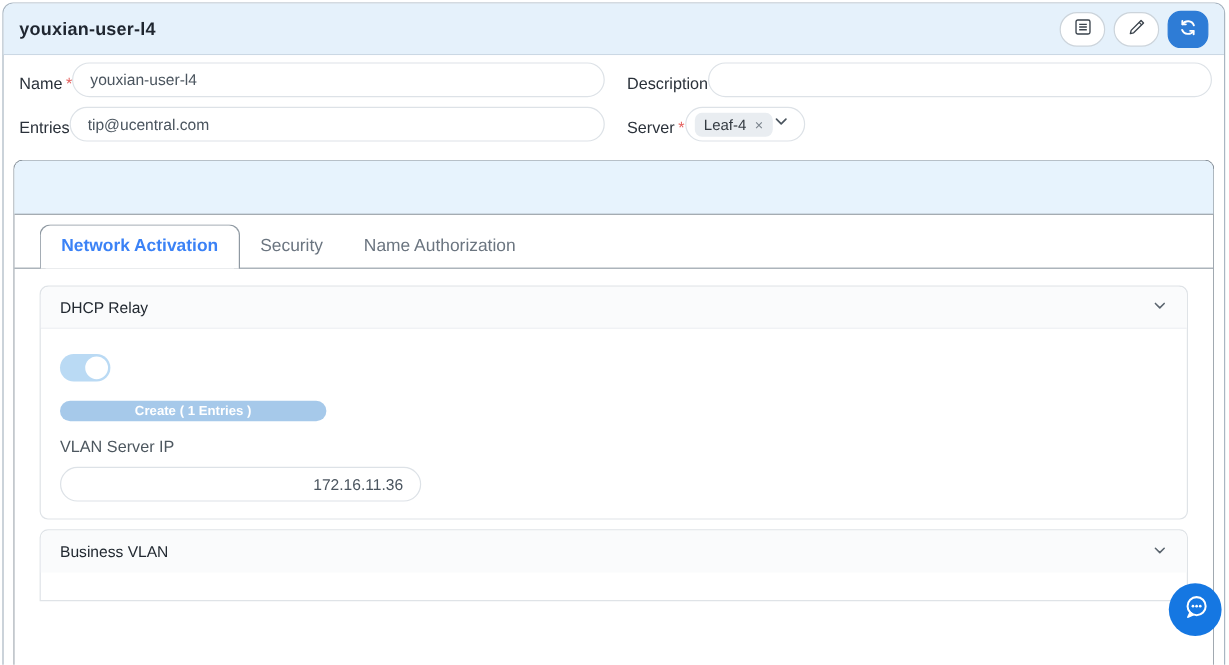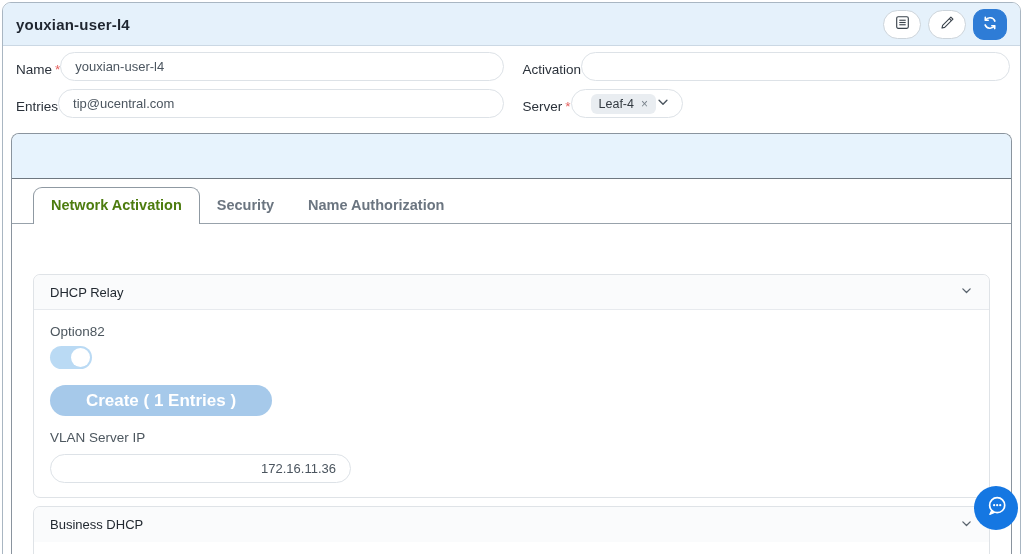--- a/index.html
+++ b/index.html
@@ -25,56 +25,56 @@
     padding:6px 10px 0 10px; }
   .field { display:flex; flex-direction:row; }
   .field label { font-size:13.5px; line-height:17px; color:#2a313a; margin:9px 0 11px 3px; }
   .req { color:#e4605e; margin-left:3px; }
   .text-input { height:29px; border:1px solid #dde2e7; border-radius:15px;
     padding:0 14px; font-size:13px; color:#4b555f; font-family:"Liberation Sans",sans-serif;
     outline:none; width:100%; background:#fff; }
   .select-box { height:29px; border:1px solid #dde2e7; border-radius:15px;
     display:flex; align-items:center; padding:0 12px 0 7px; cursor:pointer; background:#fff; }
   .tag { background:#e9edf1; border-radius:6px; padding:3px 8px; font-size:12.5px;
-    color:#333a41; display:flex; align-items:center; gap:7px;margin-left:12px; }
+    color:#333a41; display:flex; align-items:center; gap:7px; }
   .tag-x { color:#7a838c; font-size:12px; cursor:pointer; line-height:1; }
   .select-box .chev { margin-left:auto; }
 
   
   .content-card { margin:7px 8px 0 8px; border:1px solid #8a949e;
     border-radius:8px 8px 0 0; border-bottom:none; height:560px; background:#fff; }
   .card-strip { height:45px; background:#e7f3fd; border-bottom:1px solid #6e7780;
     border-radius:7px 7px 0 0; }
 
   .tabs { display:flex; align-items:flex-end; padding:8px 21px 0 21px;
     border-bottom:1px solid #98a2ab; }
   .tab { padding:9px 17px 10px 17px; font-size:14.5px; color:#6b7580; cursor:pointer;
-    position:relative;font-weight:bold; }
-  .tab.active { font-weight:700; color:#4d7c0f; background:#fff;
+    position:relative; }
+  .tab.active { font-weight:700; color:#3b82f6; background:#fff;
     border:1px solid #8f99a2; border-bottom:none; border-radius:9px 9px 0 0;
     margin-bottom:-1px; padding-bottom:11px; }
 
   .tab-body { padding:14px 21px; }
-  .accordion { border:1px solid #dfe3e7; border-radius:7px; background:#fff;margin-top:36px; }
+  .accordion { border:1px solid #dfe3e7; border-radius:7px; background:#fff; }
   .acc-head { height:35px; display:flex; align-items:center; padding:0 16px;
     background:#fafbfc; font-size:13px; color:#222931; border-radius:7px 7px 0 0;
     cursor:pointer; }
   .acc-head .chev { margin-left:auto; }
   .accordion.open .acc-head { border-bottom:1px solid #e7eaee; }
   .acc-body { padding:14px 16px 14px 16px; }
   .sub-label { font-size:13.5px; color:#4d575f; }
 
   .toggle { margin-top:7px; width:42px; height:23px; border-radius:12px;
     background:#badaf4; position:relative; cursor:pointer; }
   .toggle .knob { position:absolute; top:2px; right:2px; width:19px; height:19px;
     border-radius:50%; background:#fff; }
 
-  .create-btn { display:block; margin-top:16px; width:222px; height:31px;
+  .create-btn { display:block; margin-top:16px; width:222px; height:17px;
     border:none; border-radius:16px; background:#a6c9ea; color:#fff;
-    font-weight:700; font-size:17px; font-family:"Liberation Sans",sans-serif;
+    font-weight:700; font-size:11px; font-family:"Liberation Sans",sans-serif;
     cursor:pointer; }
 
   .ip-label { margin-top:14px; }
   .ip-input { margin-top:9px; width:301px;text-align:right; }
 
   .accordion.collapsed { margin-top:8px; border-radius:7px 7px 0 0; height:60px; }
 
   
   .chat-fab { position:absolute; left:974px; top:486px; width:44px; height:44px;
     border-radius:50%; background:#1577e2; border:none; display:flex;
@@ -120,21 +120,21 @@
   </div>
 
   <div class="form-grid">
     <div class="field">
       <label>
         <span>Name</span><span class="req">*</span>
       </label>
       <input class="text-input" type="text" value="youxian-user-l4" style="">
     </div>
     <div class="field">
-      <label>Activation</label>
+      <label>Description</label>
       <input class="text-input" type="text" value="" style="">
     </div>
     <div class="field">
       <label>Entries</label>
       <input class="text-input" type="text" value="tip@ucentral.com" style="">
     </div>
     <div class="field">
       <label>
         <span>Server</span><span class="req">*</span>
       </label>
@@ -166,33 +166,32 @@
       <div class="accordion open">
         <div class="acc-head">
           <span>DHCP Relay</span>
           <span class="chev">
             <svg width="13" height="13" viewBox="0 0 16 16">
                 <path d="M3.5 6l4.5 4.5L12.5 6" fill="none" stroke="#5a646e" stroke-width="1.6" stroke-linecap="round" stroke-linejoin="round"></path>
               </svg>
           </span>
         </div>
         <div class="acc-body">
-          <div class="sub-label">Option82</div>
           <div class="toggle">
             <div class="knob"></div>
           </div>
           <button class="create-btn">Create ( 1 Entries )</button>
           <div class="sub-label ip-label">VLAN Server IP</div>
           <input class="text-input ip-input" type="text" value="172.16.11.36" style="">
         </div>
       </div>
 
       <div class="accordion collapsed">
         <div class="acc-head">
-          <span>Business DHCP</span>
+          <span>Business VLAN</span>
           <span class="chev">
             <svg width="13" height="13" viewBox="0 0 16 16">
                 <path d="M3.5 6l4.5 4.5L12.5 6" fill="none" stroke="#5a646e" stroke-width="1.6" stroke-linecap="round" stroke-linejoin="round"></path>
               </svg>
           </span>
         </div>
       </div>
 
     </div>
   </div>

